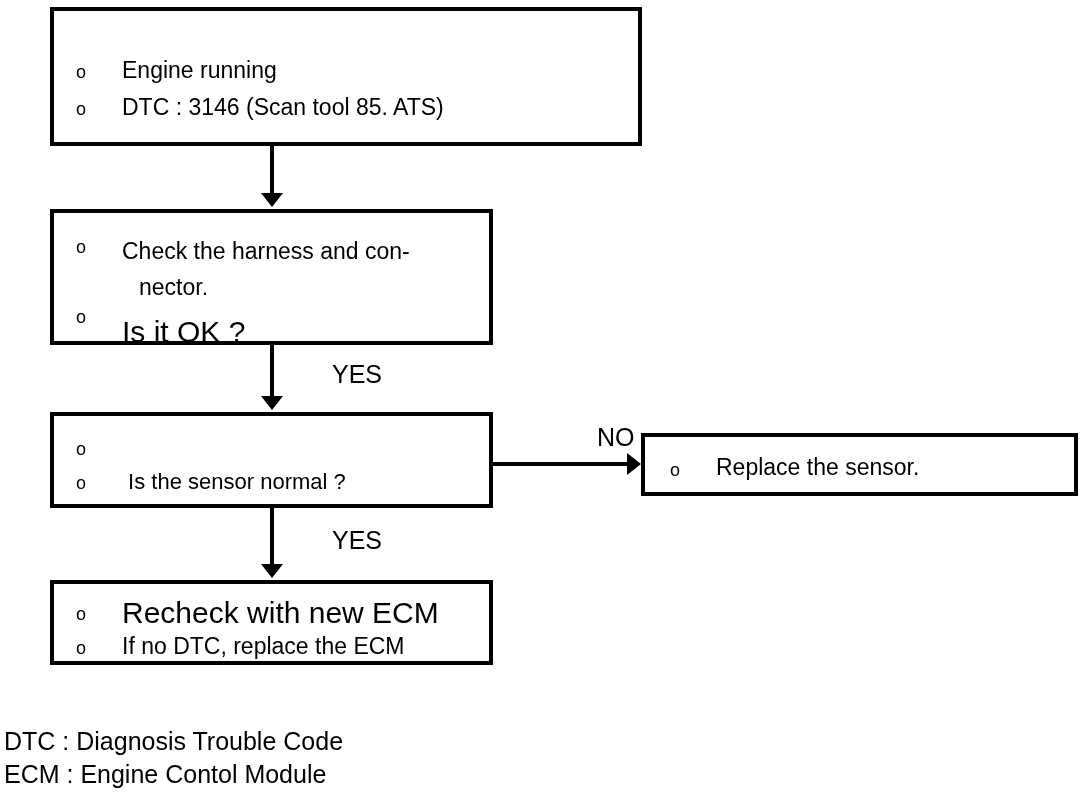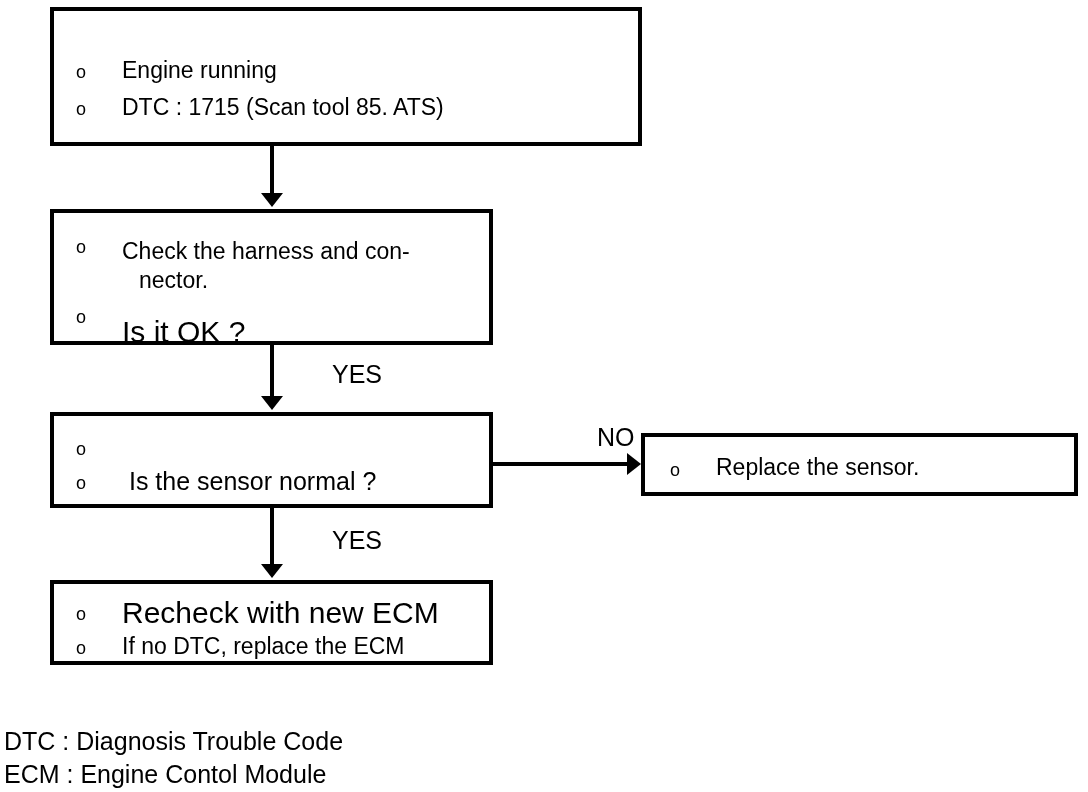--- a/index.html
+++ b/index.html
@@ -93,49 +93,49 @@
 <body>
 
 <div class="canvas">
 
   <div class="node" style="left:50px; top:7px; width:592px; height:139px;">
     <div class="node-inner">
       <span class="bullet" style="left:22px; top:52px;">o</span>
       <span class="rowtext" style="left:68px; top:48px; font-size:23px; line-height:23px;">Engine running</span>
 
       <span class="bullet" style="left:22px; top:89px;">o</span>
-      <span class="rowtext" style="left:68px; top:85px; font-size:23px; line-height:23px;">DTC : 1715 (Scan tool 85. ATS)</span>
+      <span class="rowtext" style="left:68px; top:85px; font-size:23px; line-height:23px;">DTC : 3146 (Scan tool 85. ATS)</span>
     </div>
   </div>
 
   <div class="vline" style="left:270px; top:146px; height:50px;"></div>
   <div class="arrow-down" style="left:261px; top:193px;"></div>
 
   <div class="node" style="left:50px; top:209px; width:443px; height:136px;">
     <div class="node-inner">
       <span class="bullet" style="left:22px; top:25px;">o</span>
       <span class="rowtext" style="left:68px; top:21px; font-size:23px; line-height:23px;margin-top:6px;">Check the harness and con-</span>
 
-      <span class="rowtext" style="left:85px; top:56px; font-size:23px; line-height:23px;text-align:right;">nector.</span>
+      <span class="rowtext" style="left:85px; top:63px; font-size:23px; line-height:23px;text-align:right;">nector.</span>
 
       <span class="bullet" style="left:22px; top:95px;">o</span>
       <span class="rowtext" style="left:68px; top:91px; font-size:30px; line-height:23px;margin-top:16px;">Is it OK ?</span>
     </div>
   </div>
 
   <div class="vline" style="left:270px; top:345px; height:52px;"></div>
   <div class="arrow-down" style="left:261px; top:396px;"></div>
   <span class="edge-label" style="left:284px; top:362px;">YES</span>
 
   <div class="node" style="left:50px; top:412px; width:443px; height:96px;">
     <div class="node-inner">
       <span class="bullet" style="left:22px; top:24px;">o</span>
 
       <span class="bullet" style="left:22px; top:58px;">o</span>
-      <span class="rowtext" style="left:68px; top:54px; font-size:25px; line-height:23px;"> Is the sensor normal ?</span>
+      <span class="rowtext" style="left:68px; top:54px; font-size:22px; line-height:23px;"> Is the sensor normal ?</span>
     </div>
   </div>
 
   <div class="hline" style="left:493px; top:462px; width:136px;"></div>
   <div class="arrow-right" style="left:627px; top:453px;"></div>
   <span class="edge-label" style="left:549px; top:425px;">NO</span>
 
   <div class="node" style="left:641px; top:433px; width:437px; height:63px;">
     <div class="node-inner">
       <span class="bullet" style="left:25px; top:24px;">o</span>

